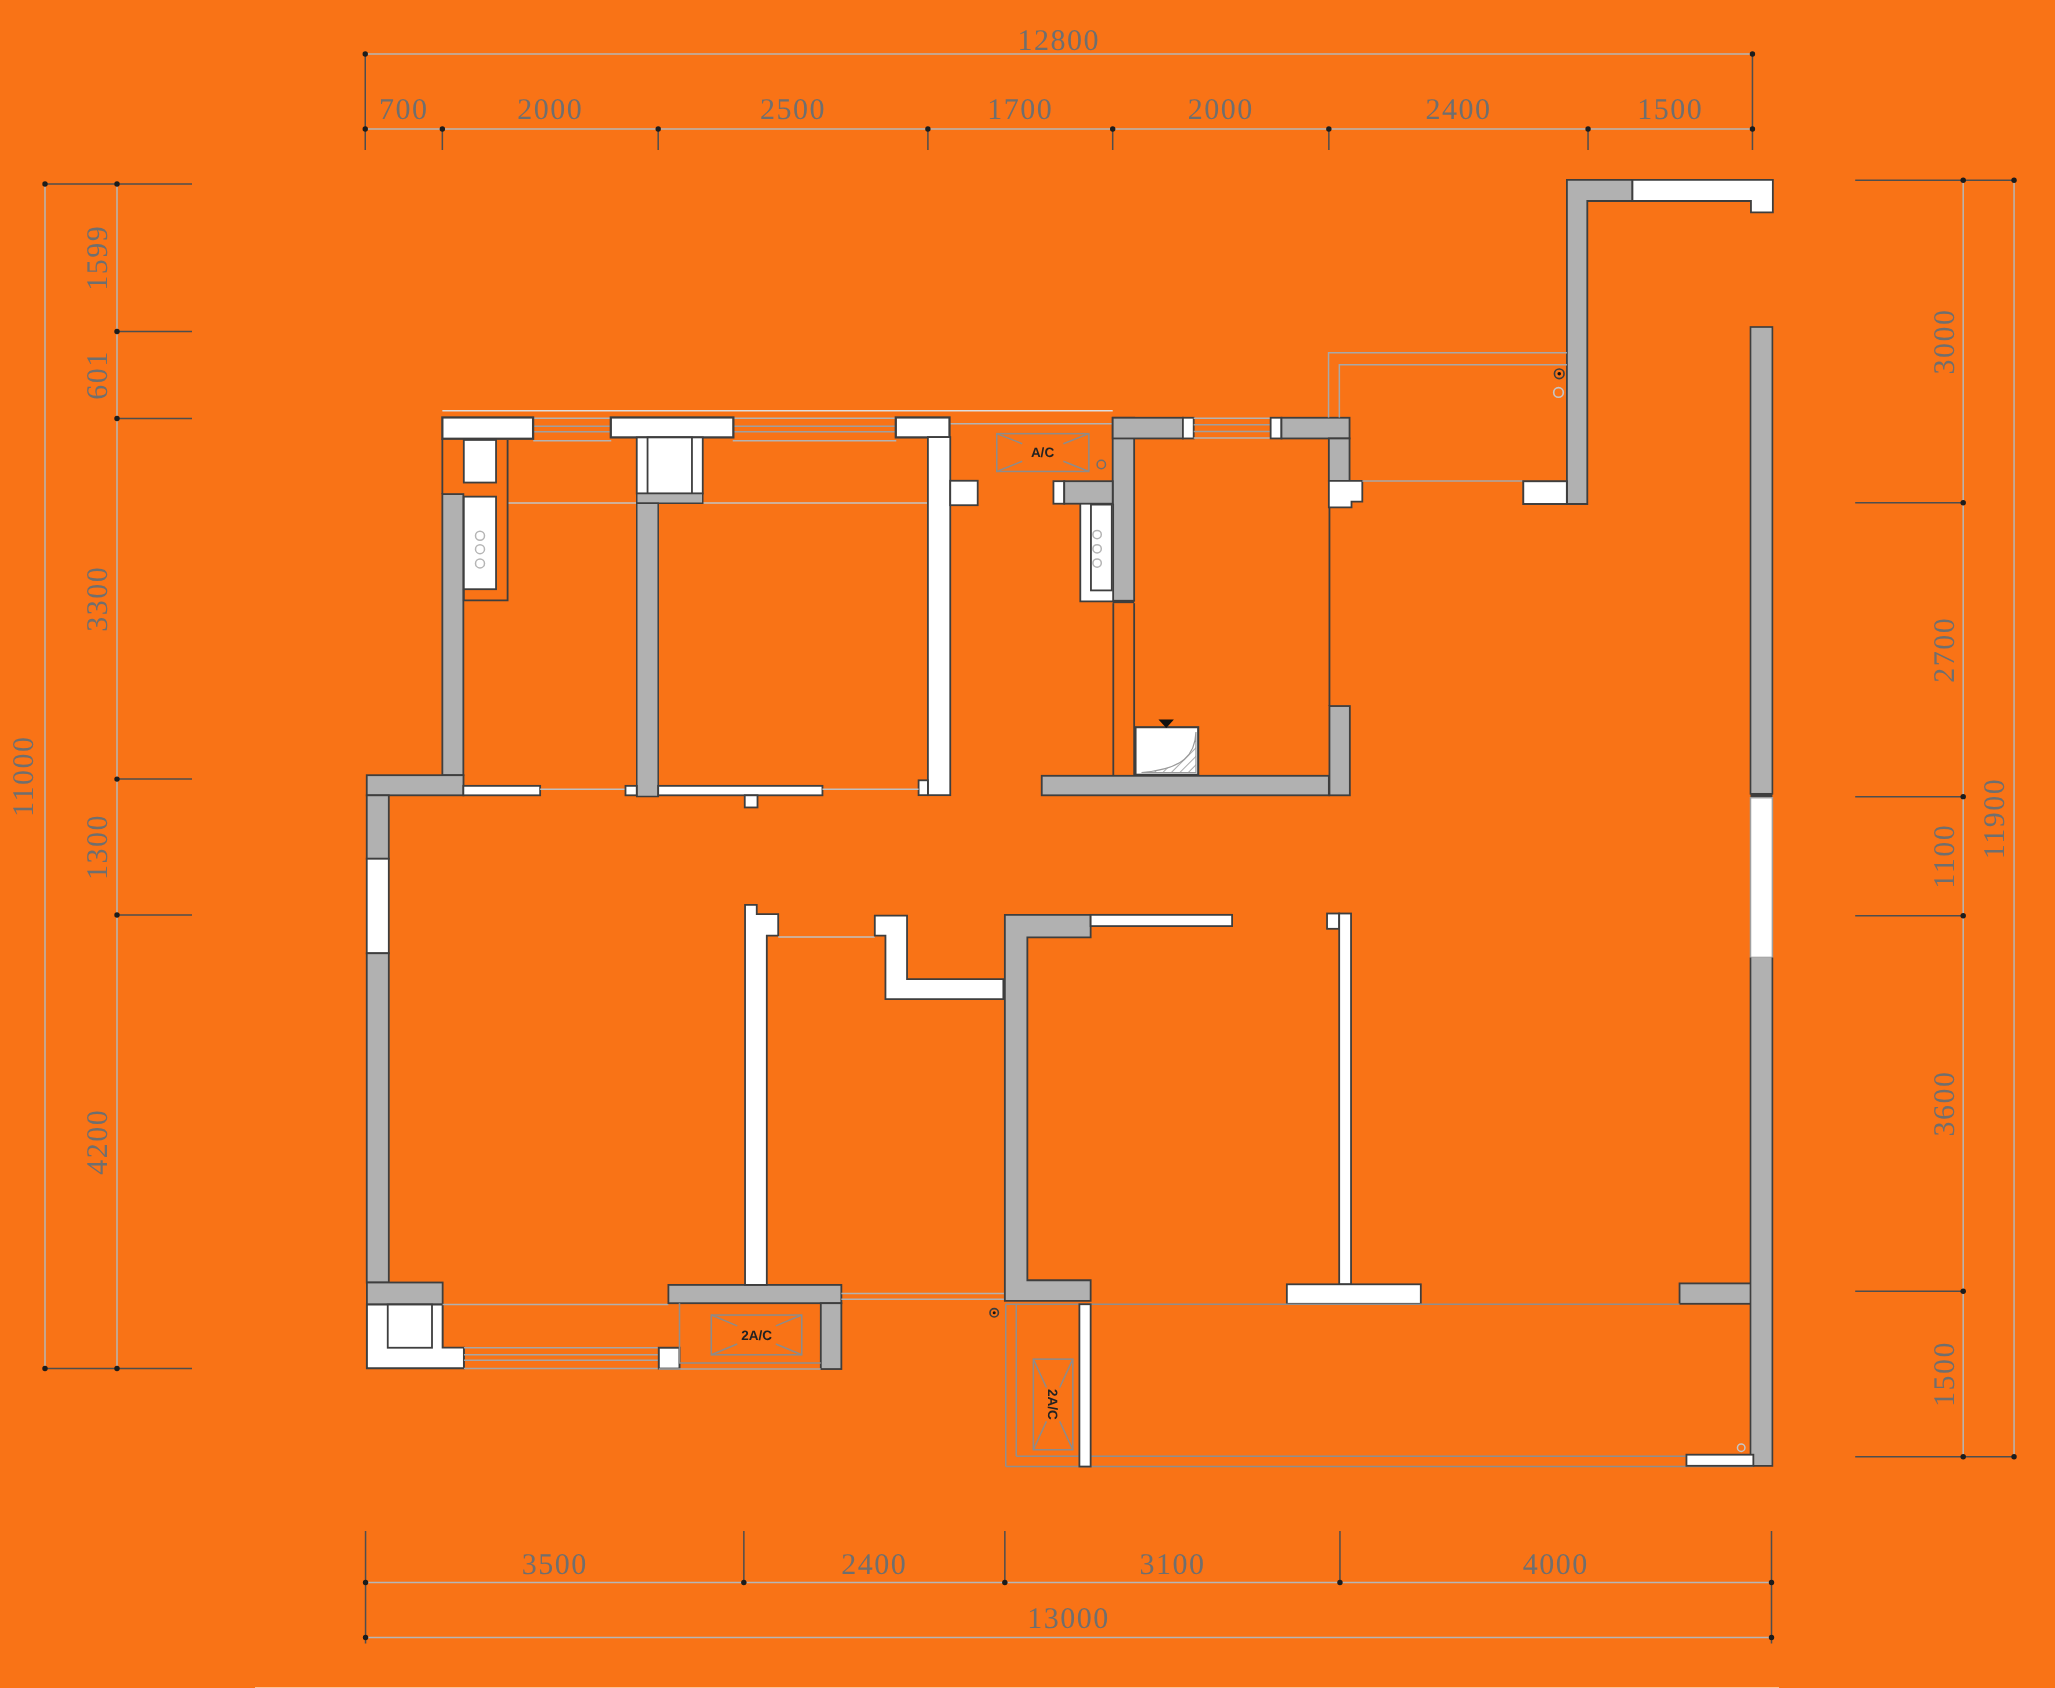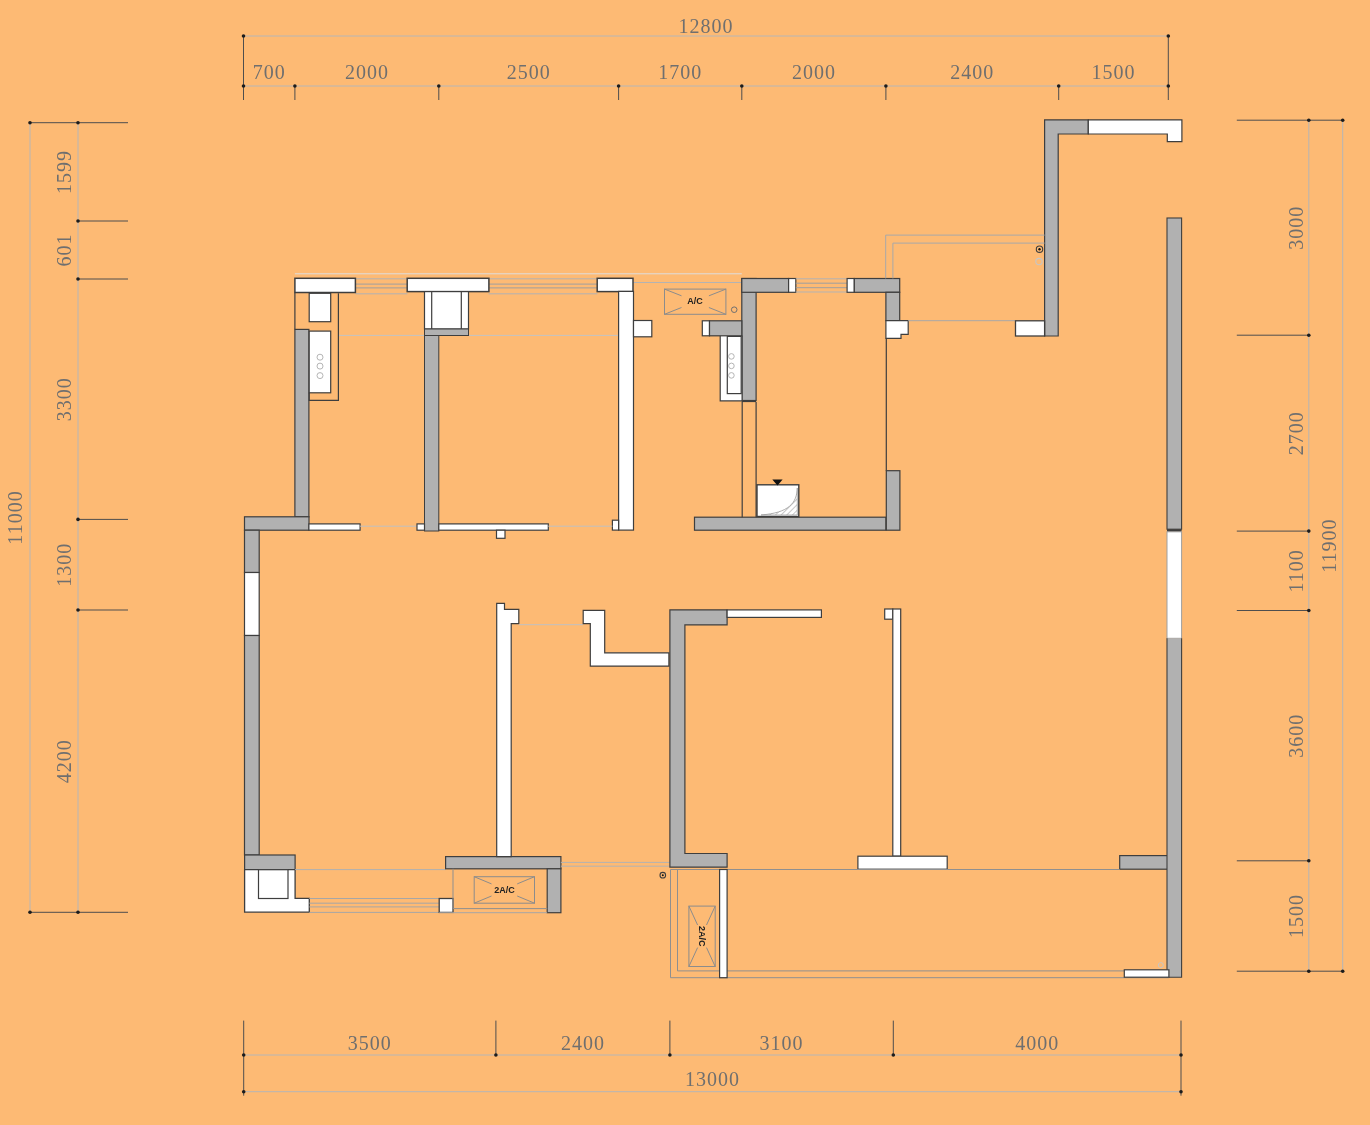--- a/index.html
+++ b/index.html
@@ -1,16 +1,16 @@
 <!DOCTYPE html>
 <html><head>
 <meta charset="utf-8">
 <style>
   html,body{margin:0;padding:0;background:#ffffff;}
-  .wrap{width:1370px;height:1125px;position:relative;background:#fdba74;overflow:hidden;}
+  .wrap{width:1370px;height:1125px;position:relative;background:#f97316;overflow:hidden;}
   svg{display:block;}
   text{font-family:"Liberation Serif", serif;}
   .dim{fill:#6f6f6f;font-size:20px;letter-spacing:1px;}
   .lbl{font-family:"Liberation Sans", sans-serif;font-weight:bold;fill:#222222;}
 </style>
 </head>
 <body>
 <div class="wrap">
 <svg width="1370" height="1125" viewBox="0 0 1370 1125">
 <defs>

